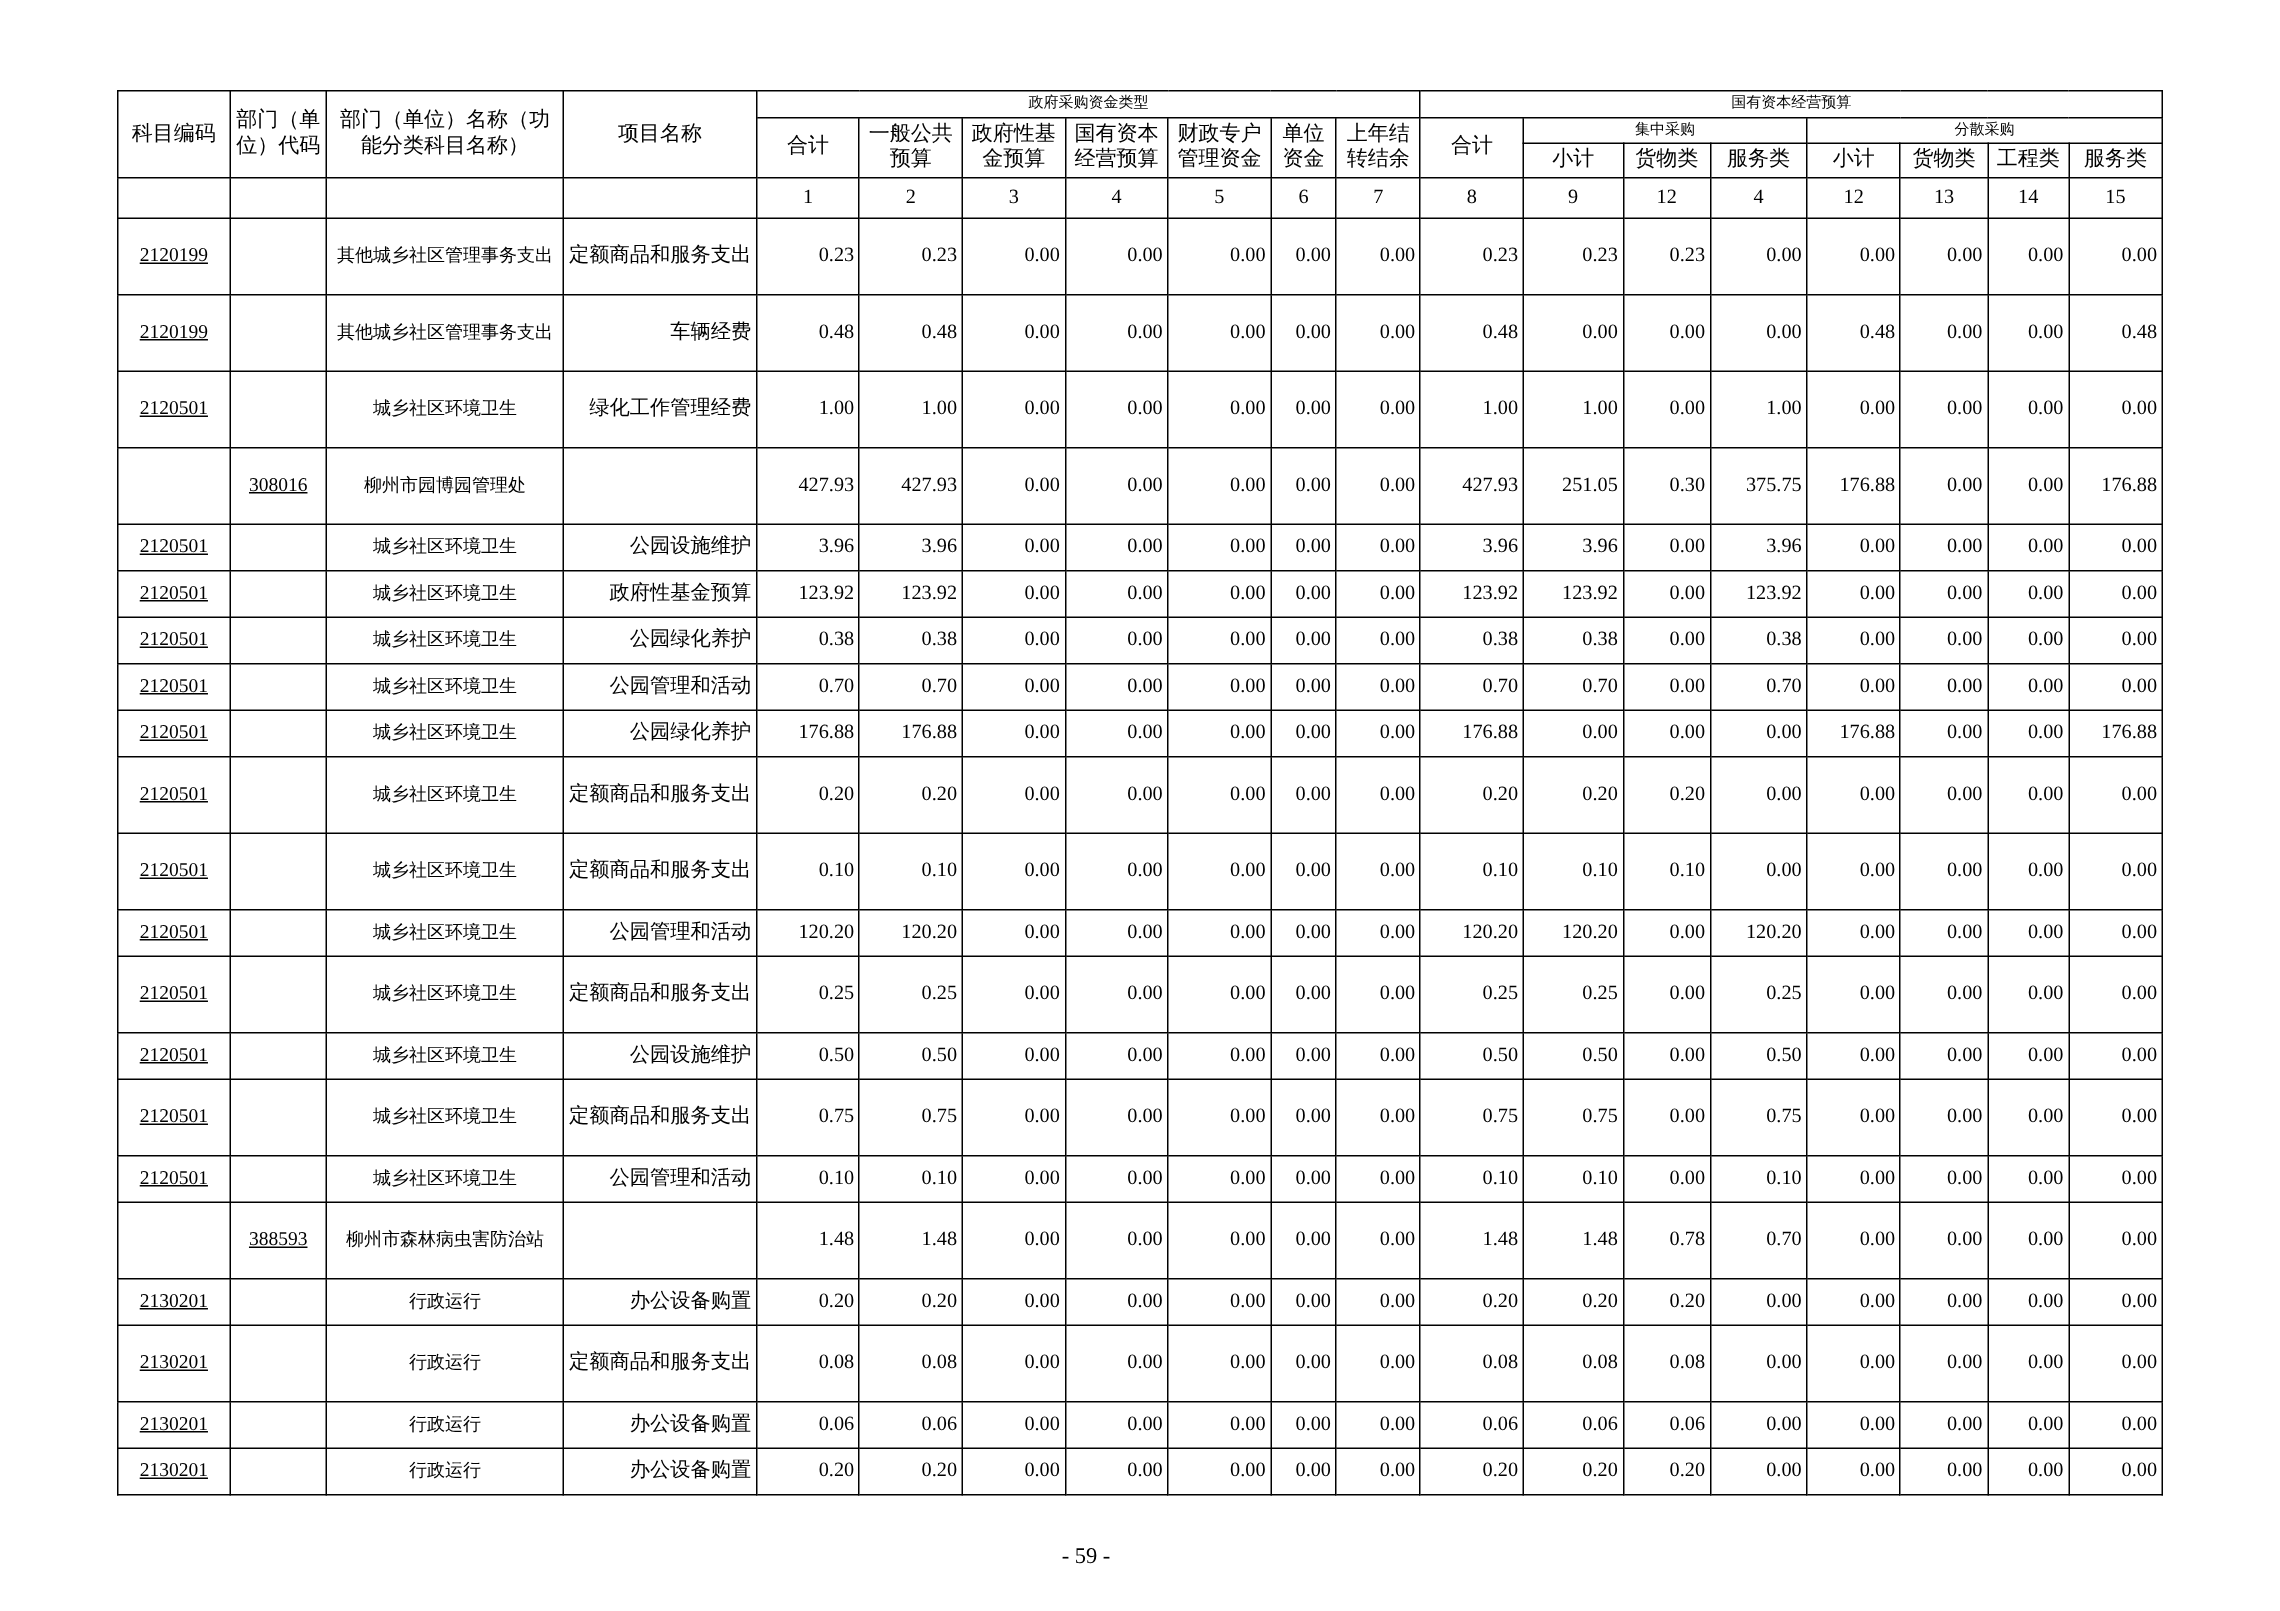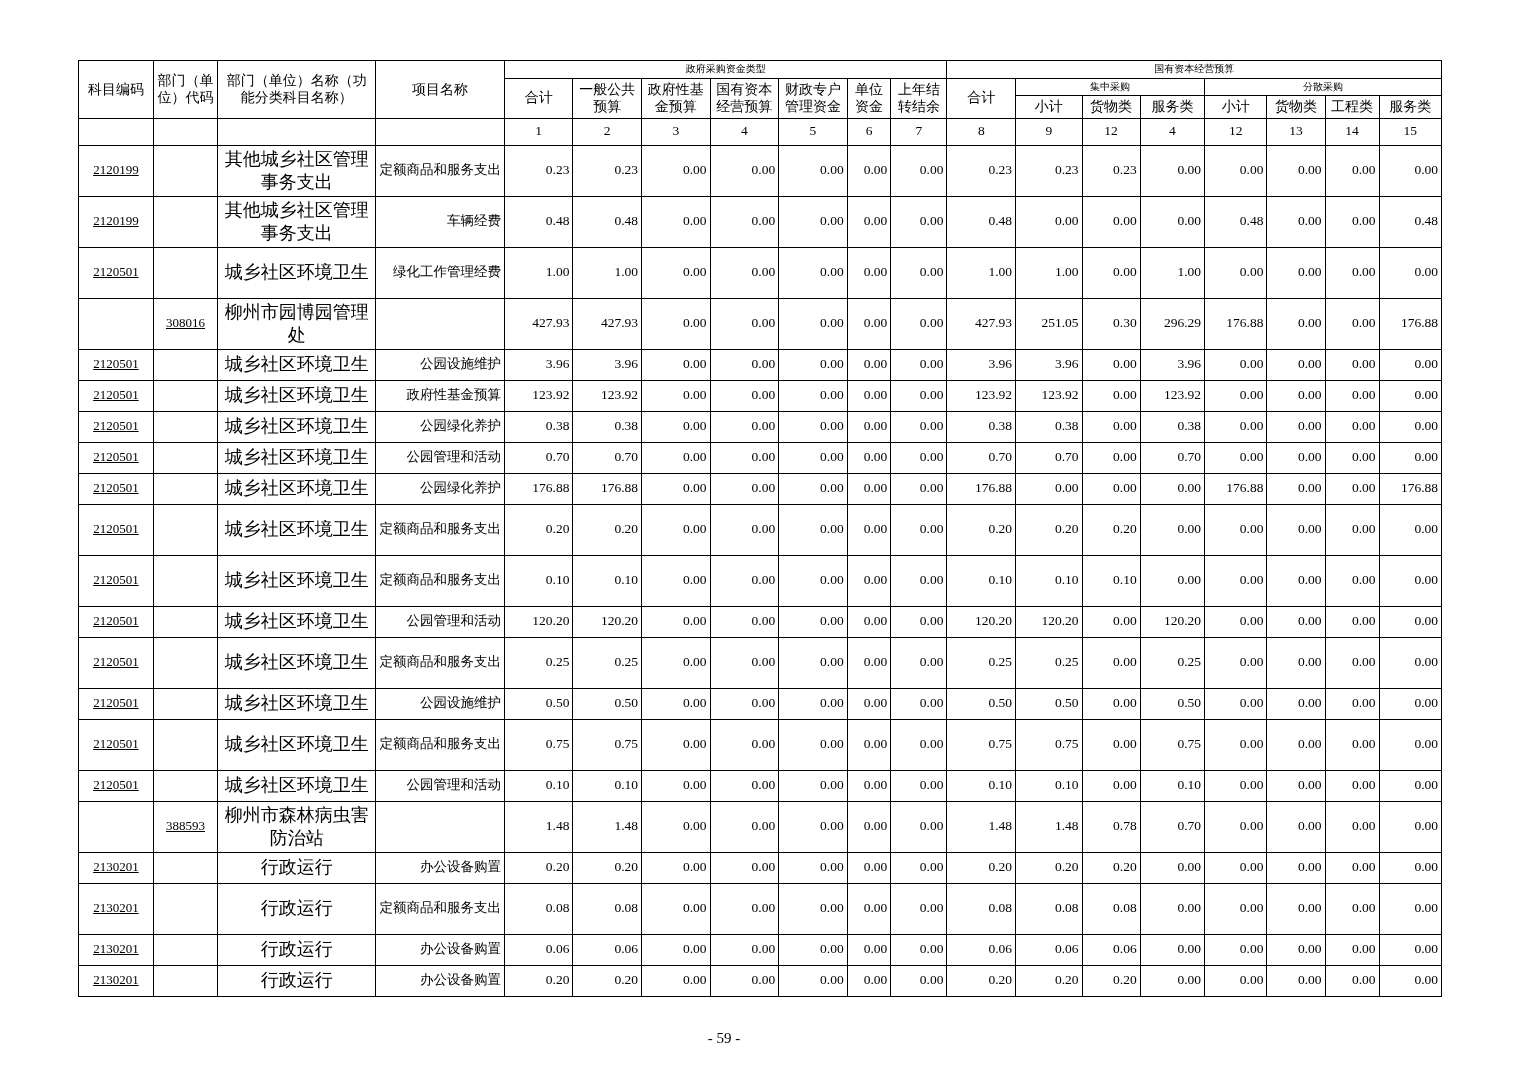--- a/index.html
+++ b/index.html
@@ -60,21 +60,21 @@
     font-size: 13px;
     text-decoration: underline;
   }
   td.txt {
     text-align: right;
     font-size: 13.5px;
     padding-left: 5px;
   }
   td.txt-center {
     text-align: center;
-    font-size: 18px;
+    font-size: 12px;
   }
   td.num {
     text-align: right;
     font-size: 13.5px;
     padding-right: 5px;
   }
   tr.r-tall td { height: 46px; }
   tr.r-norm td { height: 26px; }
   .footer {
     position: absolute;
@@ -256,21 +256,21 @@
             <td class="num">427.93</td>
             <td class="num">427.93</td>
             <td class="num">0.00</td>
             <td class="num">0.00</td>
             <td class="num">0.00</td>
             <td class="num">0.00</td>
             <td class="num">0.00</td>
             <td class="num">427.93</td>
             <td class="num">251.05</td>
             <td class="num">0.30</td>
-            <td class="num">296.29</td>
+            <td class="num">375.75</td>
             <td class="num">176.88</td>
             <td class="num">0.00</td>
             <td class="num">0.00</td>
             <td class="num">176.88</td>
           </tr>
           <tr class="r-norm">
             <td class="code">2120501</td>
             <td class="code"></td>
             <td class="txt-center">城乡社区环境卫生</td>
             <td class="txt">公园设施维护</td>

